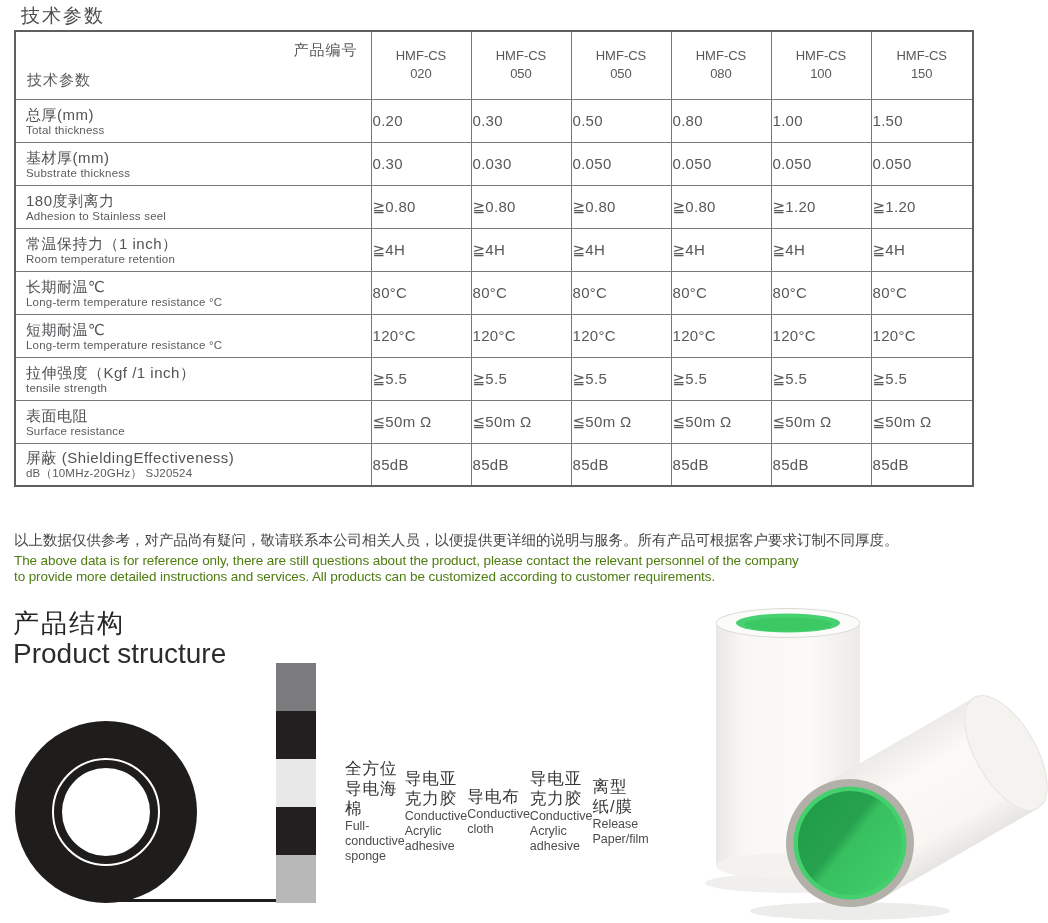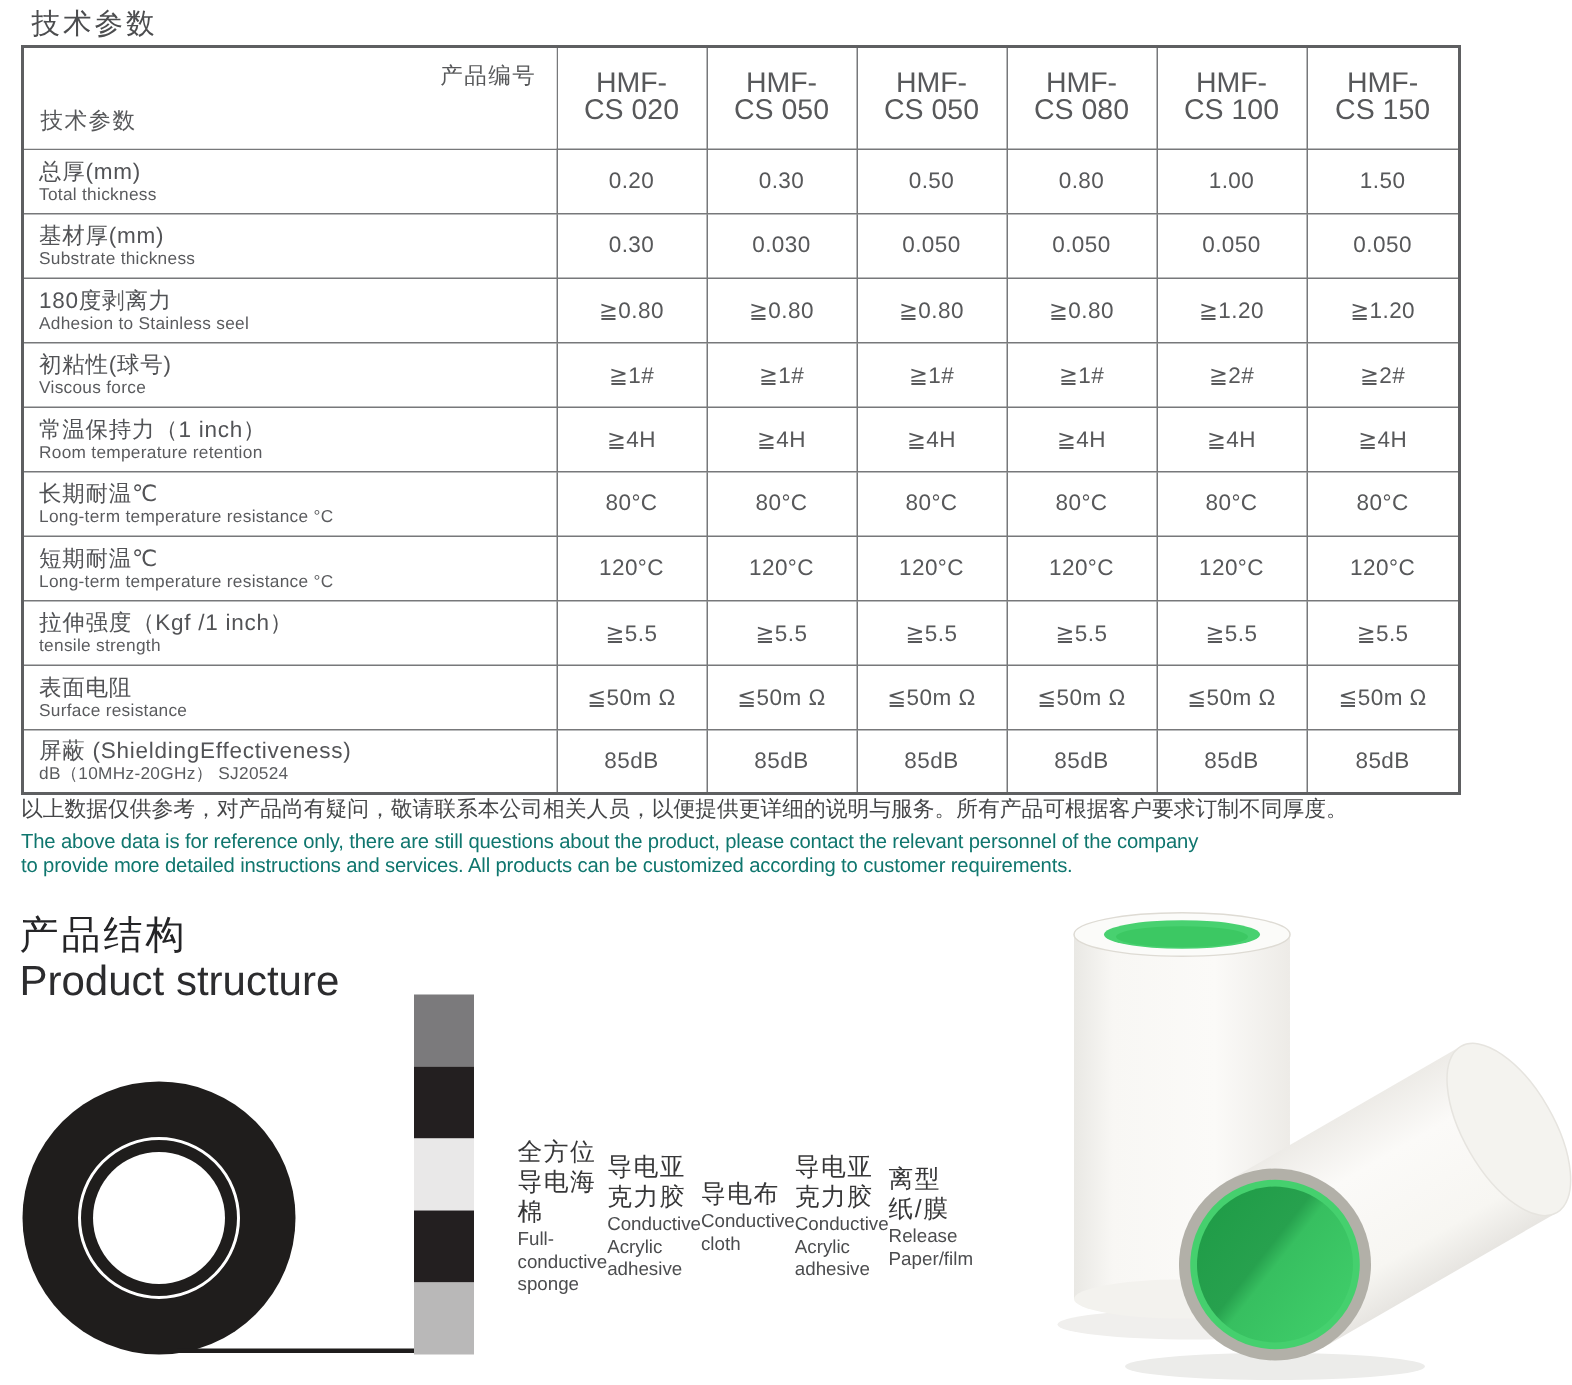--- a/index.html
+++ b/index.html
@@ -28,29 +28,29 @@
   th.corner{
     position:relative;padding:0;
     background:linear-gradient(to bottom right,
       #ffffff calc(50% - 1.2px),
       #8a8b8d calc(50% - 0.4px),
       #8a8b8d calc(50% + 0.4px),
       #ffffff calc(50% + 1.2px));
   }
   .corner-tr{position:absolute;top:9px;right:13px;font-size:15px;letter-spacing:1px;}
   .corner-bl{position:absolute;bottom:9px;left:11px;font-size:15px;letter-spacing:1px;}
-  th.col-head{font-size:19px;line-height:18px;text-align:center;padding:0 16px;}
+  th.col-head{font-size:13px;line-height:18px;text-align:center;padding:0 16px;}
   th.param-label{text-align:left;padding:4px 6px 4px 10px;}
   .param-zh{font-size:15px;line-height:19px;color:#525356;letter-spacing:.5px;white-space:nowrap;}
   .param-en{font-size:11.5px;line-height:13px;color:#5a5b5e;letter-spacing:.2px;white-space:nowrap;}
-  td.val{text-align:center;font-size:15px;letter-spacing:.3px;}
+  td.val{font-size:15px;letter-spacing:.3px;}
   
   .notes{position:absolute;left:14px;top:532px;width:1010px;}
   .note-zh{font-size:14.5px;line-height:17px;color:#454648;margin-bottom:4px;}
-  .note-en{font-size:13.5px;line-height:16px;color:#0f766e;letter-spacing:-0.1px;}
+  .note-en{font-size:13.5px;line-height:16px;color:#4d7c0f;letter-spacing:-0.1px;}
   
   .struct-title-zh{position:absolute;left:13px;top:606px;font-size:26px;color:#242426;letter-spacing:2px;}
   .struct-title-en{position:absolute;left:13px;top:638px;font-size:28px;color:#2c2c2e;}
   
   .roll{position:absolute;left:15px;top:721px;width:182px;height:182px;
     border-radius:50%;background:#1f1d1c;}
   .roll-ring{position:absolute;left:37px;top:37px;width:104px;height:104px;
     border-radius:50%;border:2px solid #ffffff;background:#1f1d1c;}
   .roll-hole{position:absolute;left:8px;top:8px;width:88px;height:88px;
     border-radius:50%;background:#ffffff;}
@@ -124,32 +124,20 @@
         <th class="param-label">
           <div class="param-zh">180度剥离力</div>
           <div class="param-en">Adhesion to Stainless seel</div>
         </th>
         <td class="val">≧0.80</td>
         <td class="val">≧0.80</td>
         <td class="val">≧0.80</td>
         <td class="val">≧0.80</td>
         <td class="val">≧1.20</td>
         <td class="val">≧1.20</td>
-      </tr>
-      <tr class="data-row">
-        <th class="param-label">
-          <div class="param-zh">初粘性(球号)</div>
-          <div class="param-en">Viscous force</div>
-        </th>
-        <td class="val">≧1#</td>
-        <td class="val">≧1#</td>
-        <td class="val">≧1#</td>
-        <td class="val">≧1#</td>
-        <td class="val">≧2#</td>
-        <td class="val">≧2#</td>
       </tr>
       <tr class="data-row">
         <th class="param-label">
           <div class="param-zh">常温保持力（1 inch）</div>
           <div class="param-en">Room temperature retention</div>
         </th>
         <td class="val">≧4H</td>
         <td class="val">≧4H</td>
         <td class="val">≧4H</td>
         <td class="val">≧4H</td>

